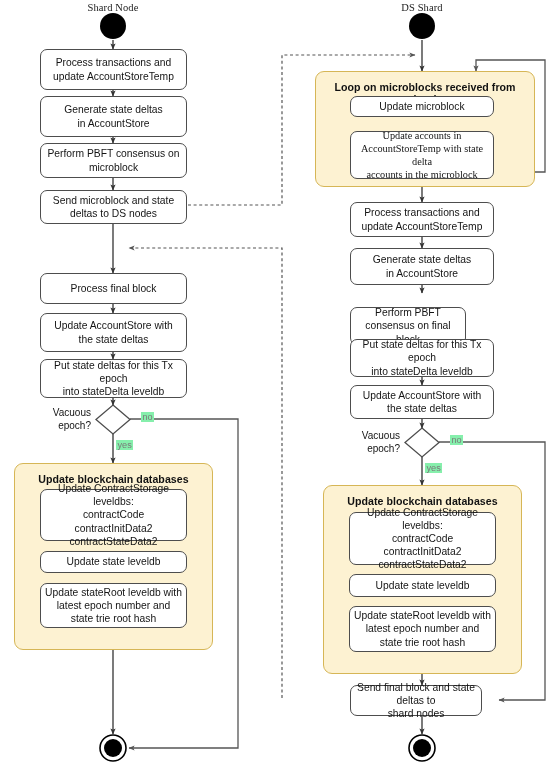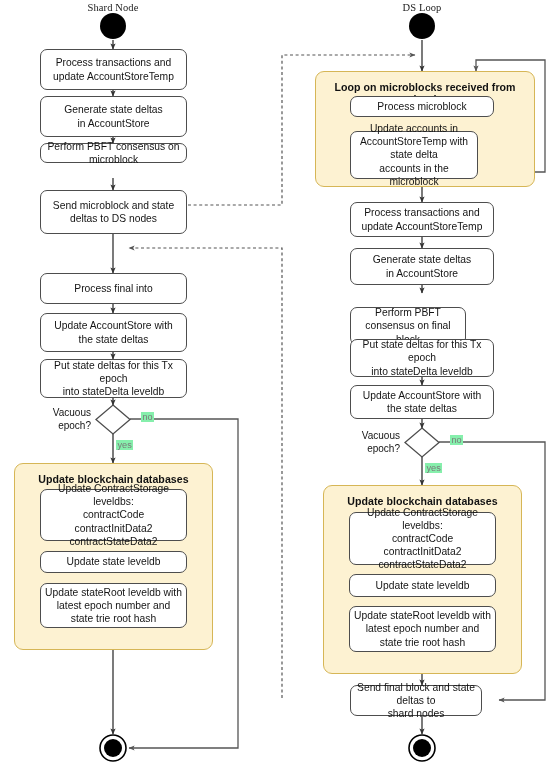--- a/index.html
+++ b/index.html
@@ -156,36 +156,36 @@
       <circle cx="113" cy="26" r="13" fill="#000000"></circle>
       <circle cx="422" cy="26" r="13" fill="#000000"></circle>
       <circle cx="113" cy="748" r="13" fill="#ffffff" stroke="#000000" stroke-width="1.6"></circle>
       <circle cx="113" cy="748" r="9" fill="#000000"></circle>
       <circle cx="422" cy="748" r="13" fill="#ffffff" stroke="#000000" stroke-width="1.6"></circle>
       <circle cx="422" cy="748" r="9" fill="#000000"></circle>
     </g>
   </svg>
 
   <div class="lane-title" style="left:63px; top:2px; width:100px;">Shard Node</div>
-  <div class="lane-title" style="left:372px; top:2px; width:100px;">DS Loop</div>
+  <div class="lane-title" style="left:372px; top:2px; width:100px;">DS Shard</div>
 
   <div class="node-box" style="left:40px; top:49px; width:147px; height:41px;">
     <span>Process transactions and<br>update AccountStoreTemp</span>
   </div>
   <div class="node-box" style="left:40px; top:96px; width:147px; height:41px;">
     <span>Generate state deltas<br>in AccountStore</span>
   </div>
-  <div class="node-box" style="left:40px; top:143px; width:147px; height:20px;">
+  <div class="node-box" style="left:40px; top:143px; width:147px; height:35px;">
     <span>Perform PBFT consensus on<br>microblock</span>
   </div>
-  <div class="node-box" style="left:40px; top:190px; width:147px; height:44px;">
+  <div class="node-box" style="left:40px; top:190px; width:147px; height:34px;">
     <span>Send microblock and state<br>deltas to DS nodes</span>
   </div>
   <div class="node-box" style="left:40px; top:273px; width:147px; height:31px;">
-    <span>Process final into</span>
+    <span>Process final block</span>
   </div>
   <div class="node-box" style="left:40px; top:313px; width:147px; height:39px;">
     <span>Update AccountStore with<br>the state deltas</span>
   </div>
   <div class="node-box" style="left:40px; top:359px; width:147px; height:39px;">
     <span>Put state deltas for this Tx epoch<br>into stateDelta leveldb</span>
   </div>
 
   <div class="diamond-label" style="left:18px; top:406px; width:73px;">Vacuous<br>epoch?</div>
   <div class="edge-label" style="left:141px; top:412px;">no</div>
@@ -201,23 +201,23 @@
     <span>Update state leveldb</span>
   </div>
   <div class="node-box" style="left:40px; top:583px; width:147px; height:45px;">
     <span>Update stateRoot leveldb with<br>latest epoch number and<br>state trie root hash</span>
   </div>
 
   <div class="frame" style="left:315px; top:71px; width:220px; height:116px;">
     <div class="frame-title" style="top:9px;">Loop on microblocks received from shards</div>
   </div>
   <div class="node-box" style="left:350px; top:96px; width:144px; height:21px;">
-    <span>Process microblock</span>
-  </div>
-  <div class="node-box" style="left:350px; top:131px; width:128px; height:48px;">
+    <span>Update microblock</span>
+  </div>
+  <div class="node-box" style="left:350px; top:131px; width:144px; height:48px;font-family:Liberation Serif, serif;">
     <span>Update accounts in<br>AccountStoreTemp with state delta<br>accounts in the microblock</span>
   </div>
 
   <div class="node-box" style="left:350px; top:202px; width:144px; height:35px;">
     <span>Process transactions and<br>update AccountStoreTemp</span>
   </div>
   <div class="node-box" style="left:350px; top:248px; width:144px; height:37px;">
     <span>Generate state deltas<br>in AccountStore</span>
   </div>
   <div class="node-box" style="left:350px; top:307px; width:116px; height:38px;">

